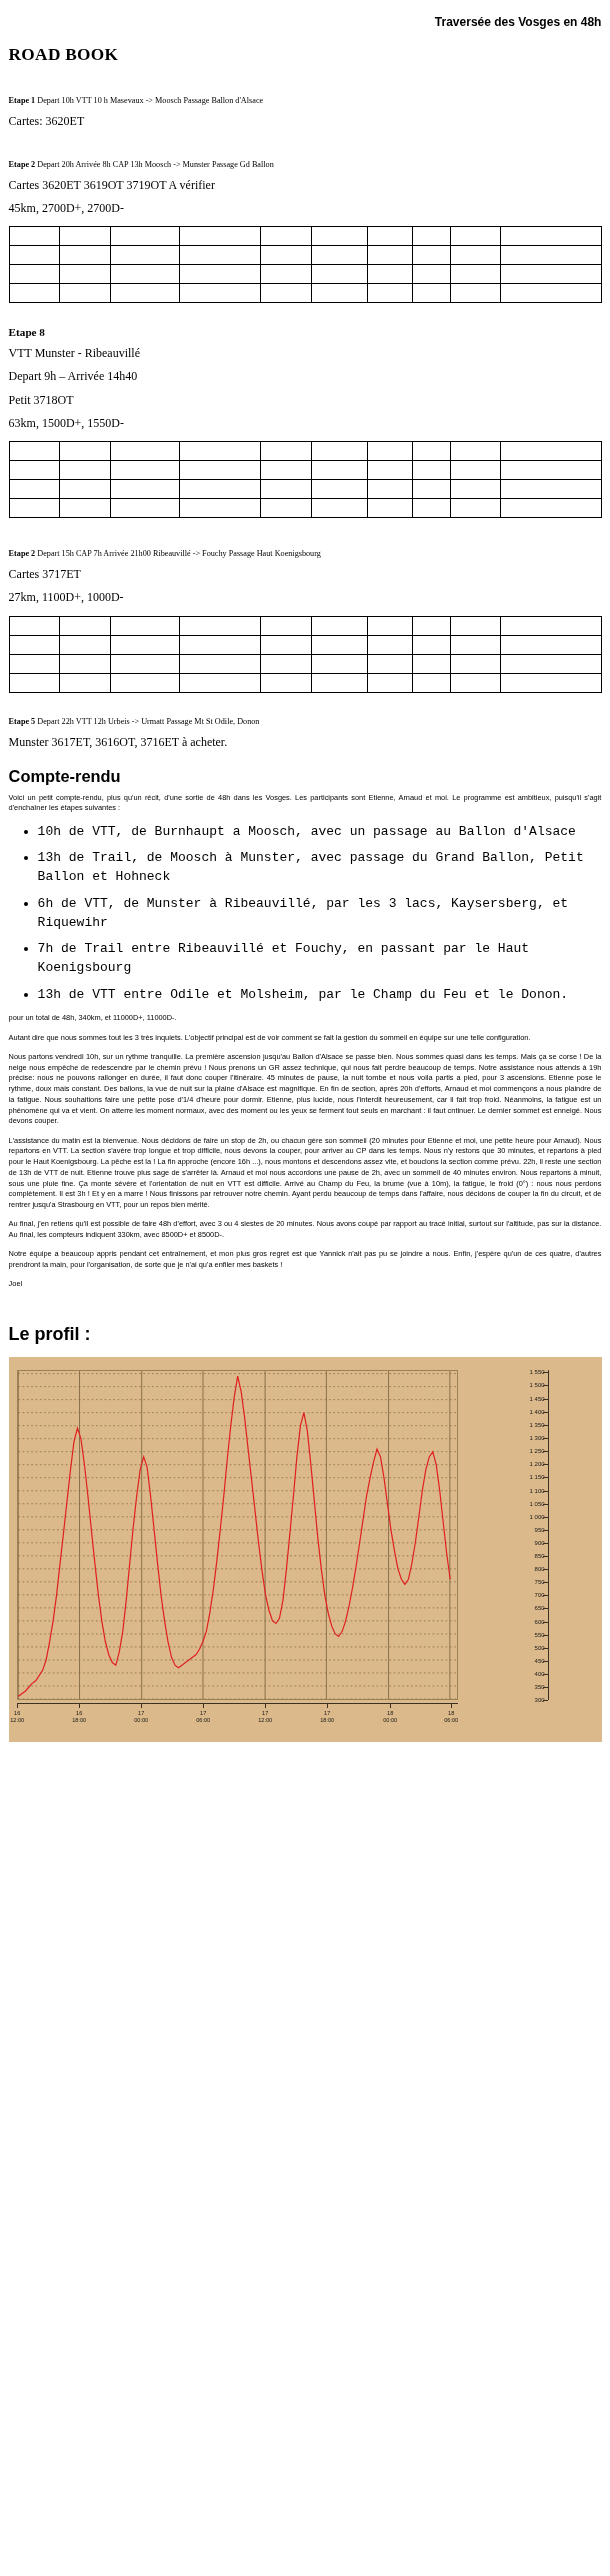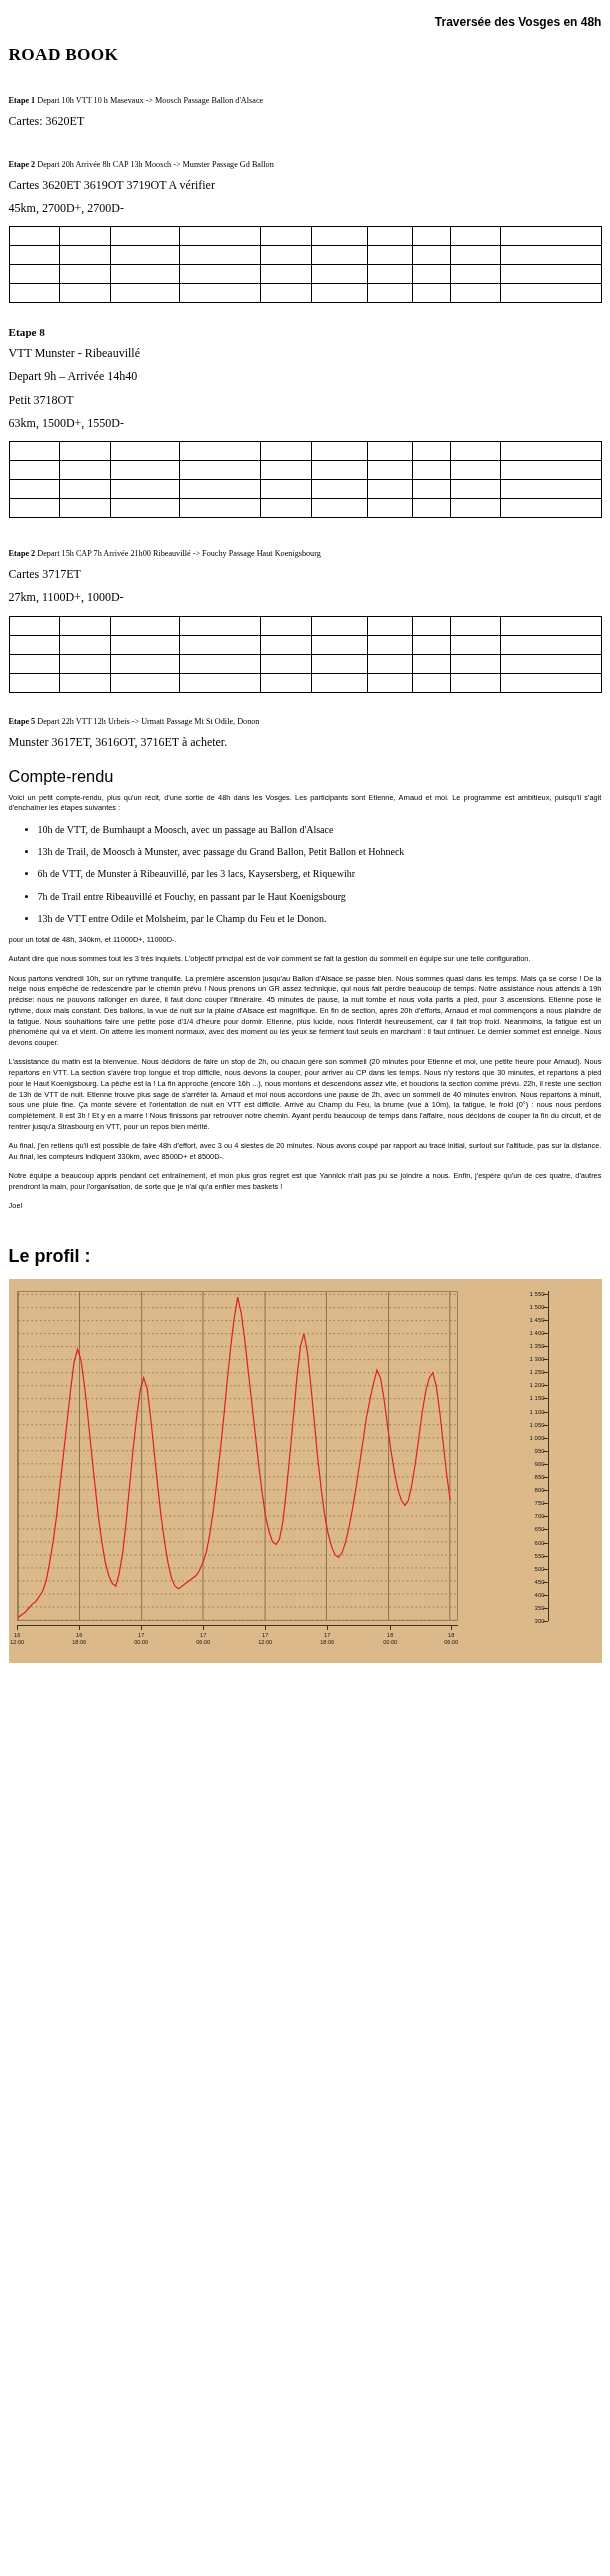--- a/index.html
+++ b/index.html
@@ -63,39 +63,39 @@
   }
   table.grid td {
     border: 0.9px solid #000;
     height: 18px;
     padding: 0;
   }
 
   h2.cr-title {
     font-family: "Liberation Sans", sans-serif;
     font-size: 16.4px;
-    font-weight: normal;
+    font-weight: bold;
     margin: 17.3px 0 7px 0;
   }
   h2.profil-title {
     font-family: "Liberation Sans", sans-serif;
     font-size: 18px;
     font-weight: bold;
     margin: 36px 0 12px 0;
   }
   p.body {
     font-family: "Liberation Sans", sans-serif;
     font-size: 7.4px;
     line-height: 1.45;
     text-align: justify;
     margin: 0 0 8.6px 0;
   }
   ul.bullets {
-    font-family: Liberation Serif, serif;
-    font-size: 10px;
+    font-family: Liberation Mono, monospace;
+    font-size: 13px;
     line-height: 1.45;
     margin: 5.2px 0 8.6px 0;
     padding-left: 29px;
   }
   ul.bullets li { margin: 0 0 7.8px 0; }
   p.signature {
     font-family: "Liberation Sans", sans-serif;
     font-size: 7.4px;
     margin: 8.6px 0 0 0;
   }

